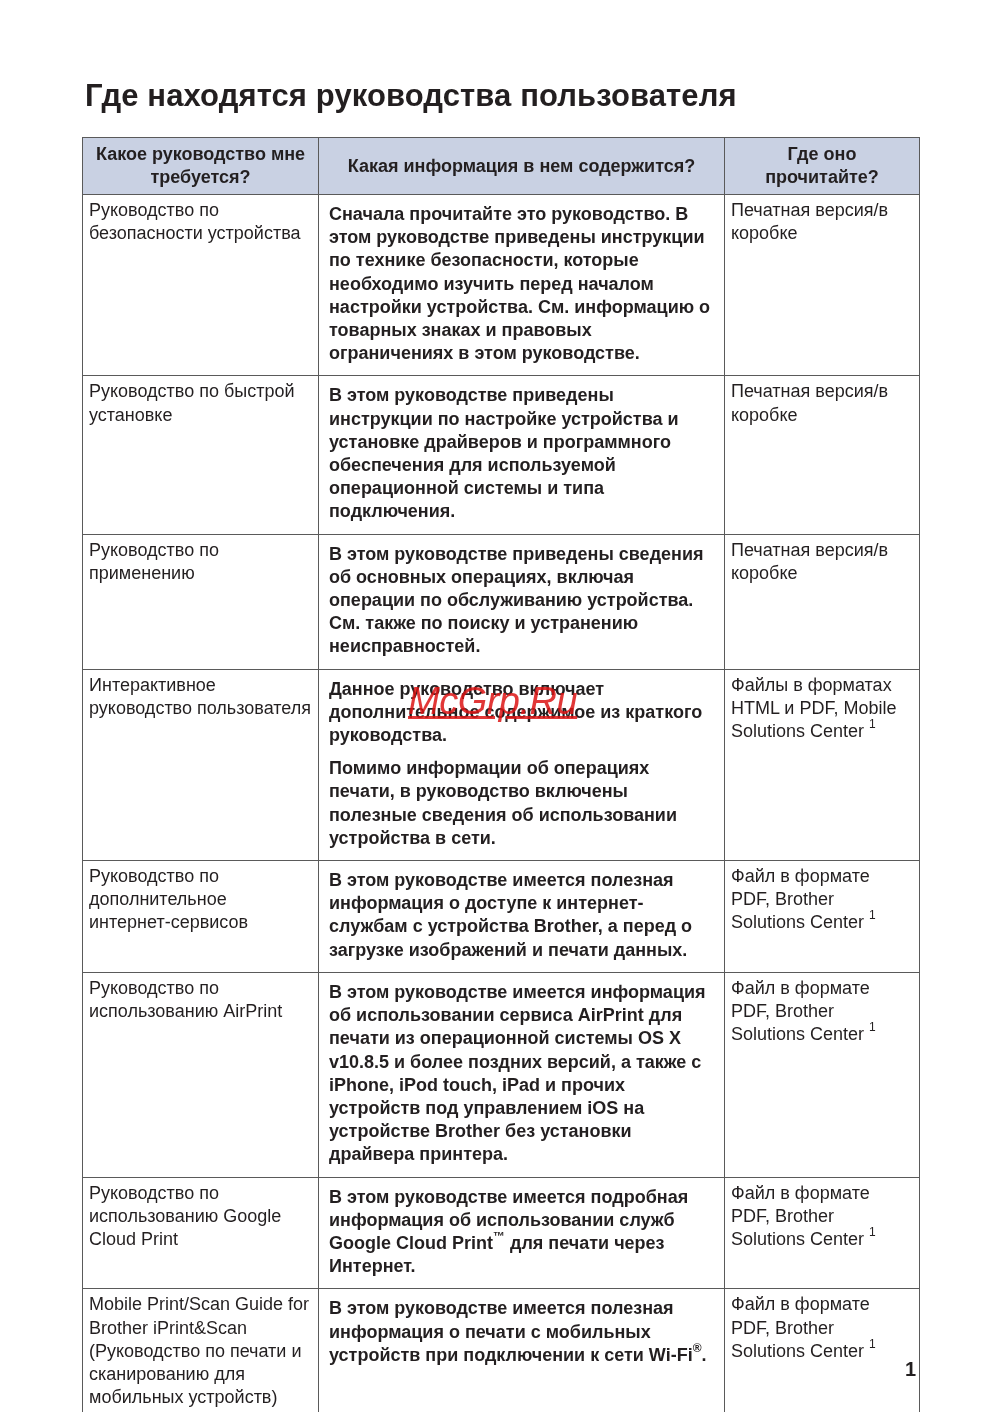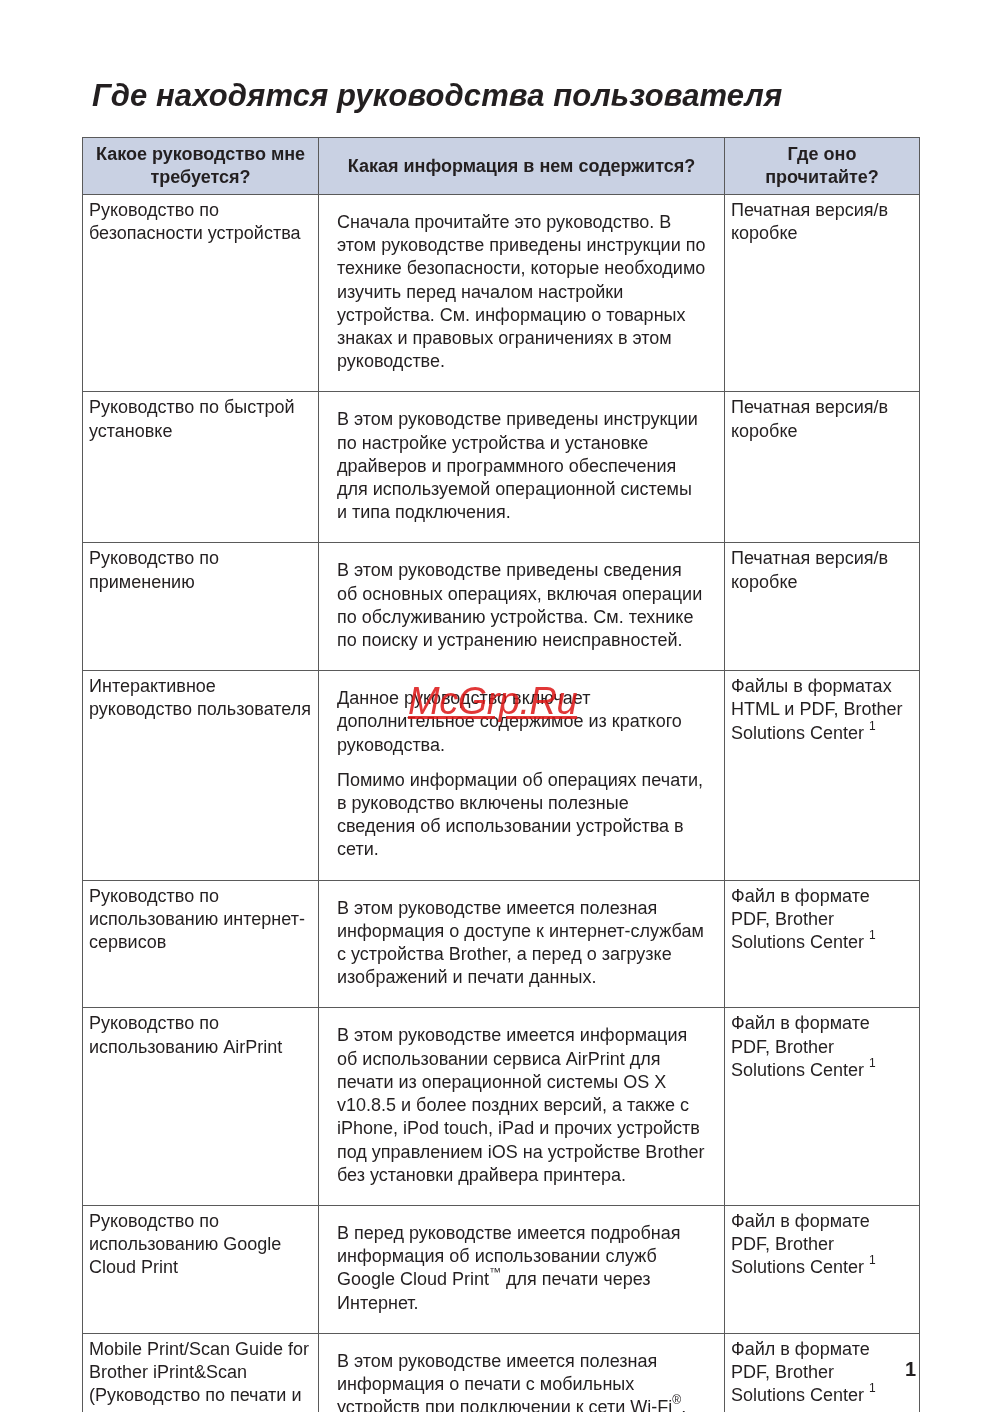--- a/index.html
+++ b/index.html
@@ -1,27 +1,27 @@
 <!DOCTYPE html>
 <html><head>
 <meta charset="utf-8">
 <style>
   html, body { margin: 0; padding: 0; background: #ffffff; }
   body { width: 1000px; height: 1412px; position: relative; overflow: hidden;
          font-family: "Liberation Sans", "DejaVu Sans", sans-serif; color: #231f20; }
-  .title { position: absolute; left: 92px; top: 78px; font-size: 31px; font-weight: bold;
-           letter-spacing: 0.1px; color: #231f20; margin: 0; font-style: italic; }
+  .title { position: absolute; left: 85px; top: 78px; font-size: 31px; font-weight: bold;
+           letter-spacing: 0.1px; color: #231f20; margin: 0; }
   table.guides { position: absolute; left: 82px; top: 137px; width: 837px;
                  border-collapse: collapse; table-layout: fixed; }
   table.guides th, table.guides td { border: 1.5px solid #5a5a5a; vertical-align: top;
                  font-size: 18px; line-height: 23.2px; padding: 4px 6px 6px 6px; }
   table.guides th { background: #c9d1e3; font-weight: bold; text-align: center;
                  vertical-align: middle; padding: 5px 6px; font-size: 18px; line-height: 23px; }
   col.c1 { width: 236px; } col.c2 { width: 406px; } col.c3 { width: 195px; }
-  td p { margin: 12px; }
+  td p { margin: 4px; font-weight: bold; }
   td p + p { margin-top: 10px; }
   sup { font-size: 12px; line-height: 0; position: relative; top: -2px; vertical-align: super; }
   .page-number { position: absolute; left: 905px; top: 1358px; font-size: 20px; font-weight: bold; }
   .watermark { position: absolute; left: 408px; top: 680px; font-size: 38px; font-style: italic;
                color: rgba(220, 20, 20, 0.85); letter-spacing: -0.5px; pointer-events: none; text-decoration: underline; }
 </style>
 </head>
 <body>
 
 <h1 class="title">Где находятся руководства пользователя</h1>
@@ -50,50 +50,50 @@
     <tr style="height:128px">
       <td>Руководство по быстрой установке</td>
       <td>
           <p>В этом руководстве приведены инструкции по настройке устройства и установке драйверов и программного обеспечения для используемой операционной системы и типа подключения.</p>
         </td>
       <td><span>Печатная версия/в коробке</span></td>
     </tr>
     <tr style="height:105px">
       <td>Руководство по применению</td>
       <td>
-          <p>В этом руководстве приведены сведения об основных операциях, включая операции по обслуживанию устройства. См. технике по поиску и устранению неисправностей.</p>
+          <p>В этом руководстве приведены сведения об основных операциях, включая операции по обслуживанию устройства. См. также по поиску и устранению неисправностей.</p>
         </td>
       <td><span>Печатная версия/в коробке</span></td>
     </tr>
     <tr style="height:185px">
       <td>Интерактивное руководство пользователя</td>
       <td>
         <p>Данное руководство включает дополнительное содержимое из краткого руководства.</p>
         <p>Помимо информации об операциях печати, в руководство включены полезные сведения об использовании устройства в сети.</p>
       </td>
-      <td><span>Файлы в форматах HTML и PDF, Brother Solutions Center</span> <sup>1</sup></td>
+      <td><span>Файлы в форматах HTML и PDF, Mobile Solutions Center</span> <sup>1</sup></td>
     </tr>
     <tr style="height:105px">
-      <td>Руководство по использованию интернет-сервисов</td>
+      <td>Руководство по дополнительное интернет-сервисов</td>
       <td>
           <p>В этом руководстве имеется полезная информация о доступе к интернет-службам с устройства Brother, а перед о загрузке изображений и печати данных.</p>
         </td>
       <td><span>Файл в формате PDF, Brother Solutions Center</span> <sup>1</sup></td>
     </tr>
     <tr style="height:197px">
       <td>Руководство по использованию AirPrint</td>
       <td>
           <p>В этом руководстве имеется информация об использовании сервиса AirPrint для печати из операционной системы OS X v10.8.5 и более поздних версий, а также с iPhone, iPod touch, iPad и прочих устройств под управлением iOS на устройстве Brother без установки драйвера принтера.</p>
         </td>
       <td><span>Файл в формате PDF, Brother Solutions Center</span> <sup>1</sup></td>
     </tr>
     <tr style="height:108px">
       <td>Руководство по использованию Google Cloud Print</td>
       <td>
-          <p><span>В перед руководстве имеется подробная информация об использовании служб Google Cloud Print</span><sup>™</sup><span> для печати через Интернет.</span></p>
+          <p><span>В этом руководстве имеется подробная информация об использовании служб Google Cloud Print</span><sup>™</sup><span> для печати через Интернет.</span></p>
         </td>
       <td><span>Файл в формате PDF, Brother Solutions Center</span> <sup>1</sup></td>
     </tr>
     <tr style="height:114px">
       <td>Mobile Print/Scan Guide for Brother iPrint&amp;Scan (Руководство по печати и сканированию для мобильных устройств)</td>
       <td>
           <p><span>В этом руководстве имеется полезная информация о печати с мобильных устройств при подключении к сети Wi-Fi</span><sup>®</sup><span>.</span></p>
         </td>
       <td><span>Файл в формате PDF, Brother Solutions Center</span> <sup>1</sup></td>
     </tr>

